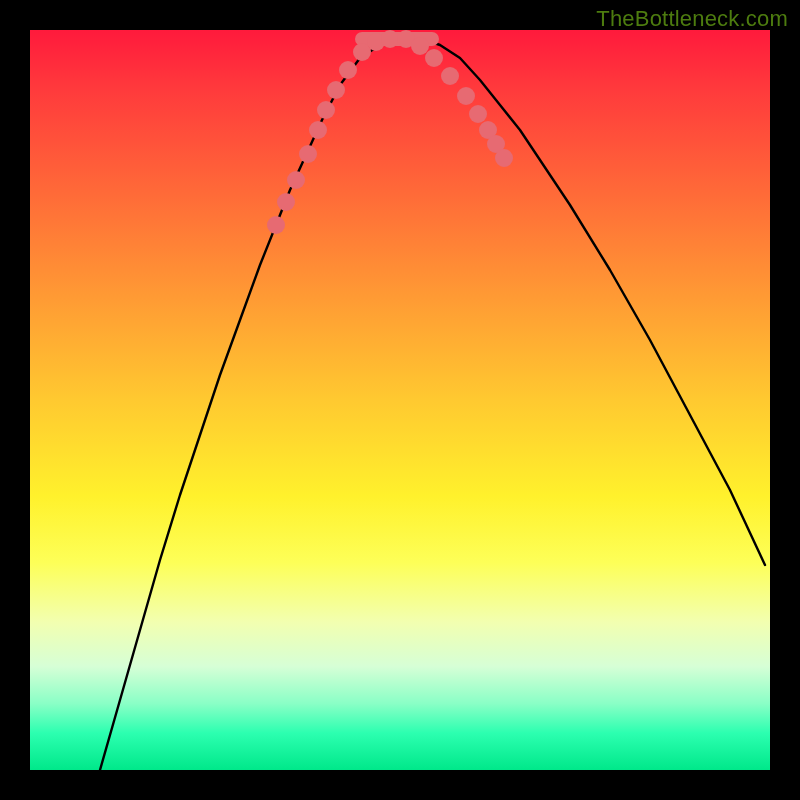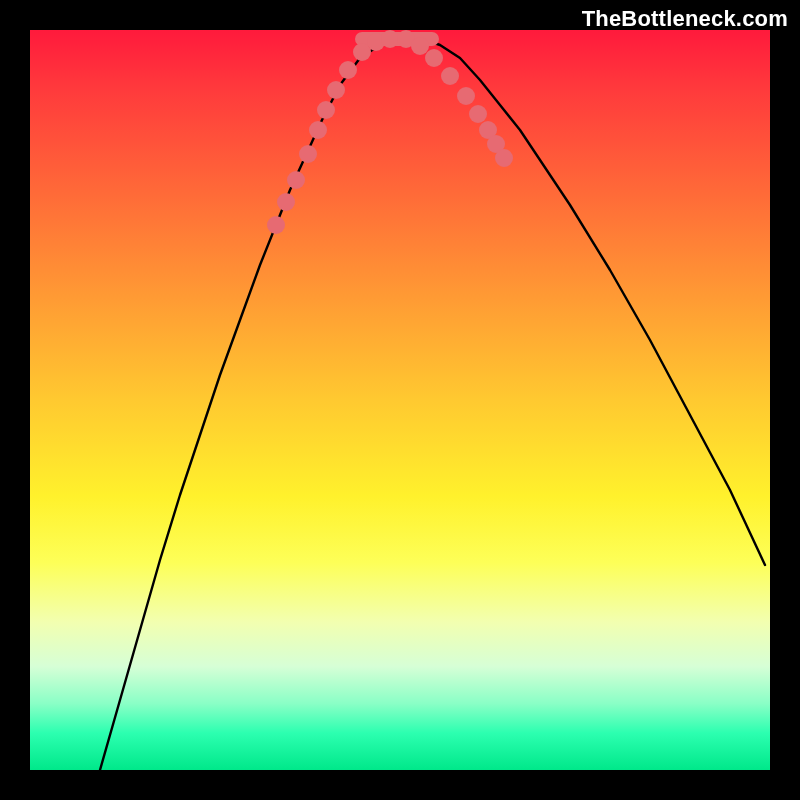--- a/index.html
+++ b/index.html
@@ -29,23 +29,23 @@
       #d6ffd6 86%,
       #8affc6 91%,
       #2cffb0 95%,
       #00e88a 100%
     );
   }
   .watermark {
     position: absolute;
     top: 6px;
     right: 12px;
-    color: #ffffff;
+    color: #4d7c0f;
     font-size: 22px;
-    font-weight: 700;
+    font-weight: 400;
     letter-spacing: 0.2px;
     user-select: none;
   }
   svg {
     position: absolute;
     inset: 0;
     width: 100%;
     height: 100%;
     display: block;
   }

